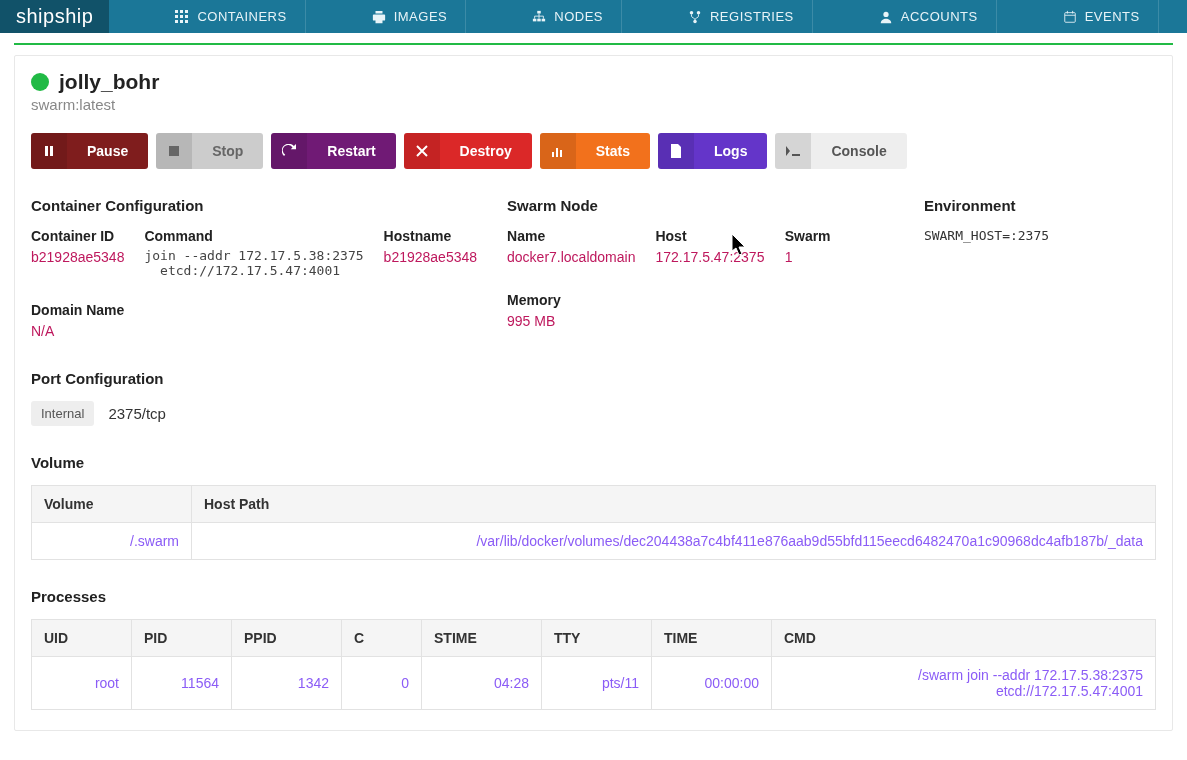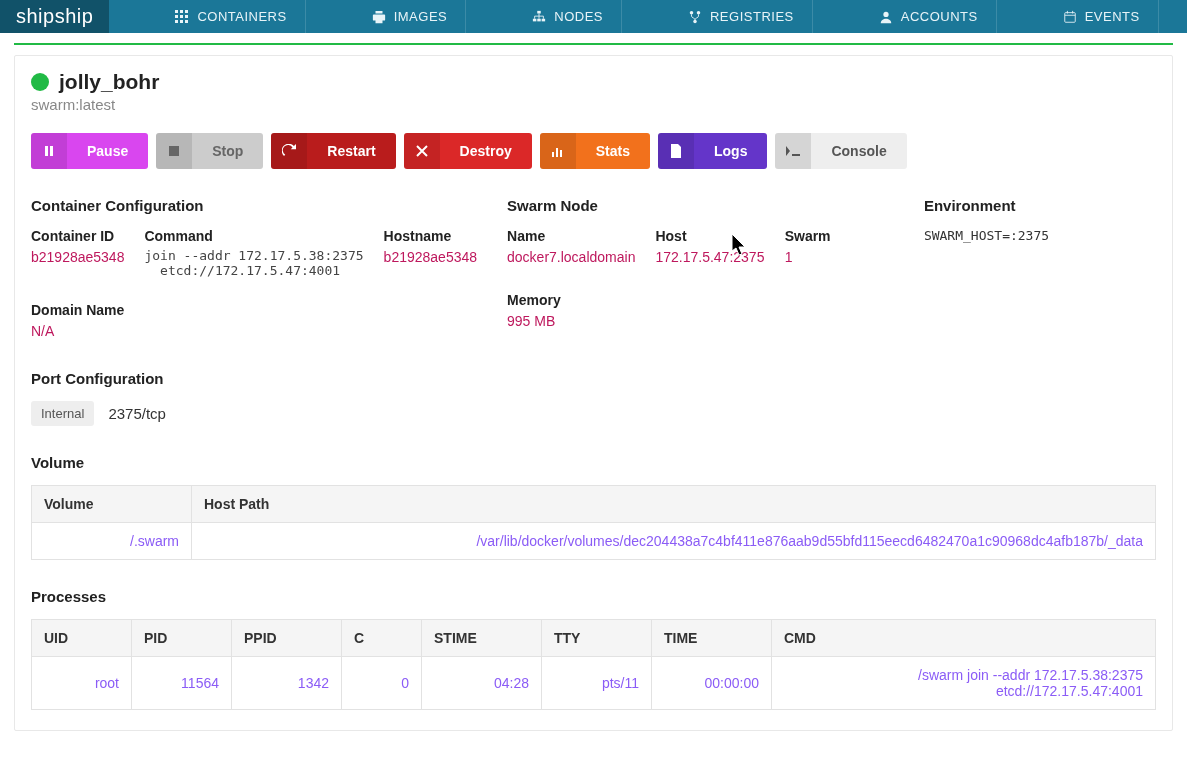--- a/index.html
+++ b/index.html
@@ -22,24 +22,24 @@
   .title-row { display: flex; align-items: center; gap: 10px; }
   .status-dot { width: 18px; height: 18px; border-radius: 50%; background: #21ba45; }
   .container-name { font-size: 21px; font-weight: 700; color: #222; }
   .image-tag { color: #888; font-size: 15px; margin-top: 2px; }
 
   
   .btn-row { display: flex; gap: 8px; margin-top: 20px; flex-wrap: wrap; }
   .btn { display: flex; align-items: stretch; border: none; border-radius: 3px; overflow: hidden; color: #fff; font-size: 14px; cursor: pointer; height: 36px; }
   .btn .icon-box { display: flex; align-items: center; justify-content: center; width: 36px; background: rgba(0,0,0,0.1); }
   .btn .btn-label { display: flex; align-items: center; padding: 0 20px; font-weight: 600; }
-  .btn.yellow { background: #d946ef; }
+  .btn.yellow { background: #7f1d1d; }
   .btn.grey   { background: #ccc; color: #666; }
   .btn.grey .btn-label { color: #666; }
-  .btn.green  { background: #b91c1c; }
+  .btn.green  { background: #701a75; }
   .btn.red    { background: #db2828; }
   .btn.orange { background: #f2711c; }
   .btn.purple { background: #6435c9; }
   .btn.light  { background: #eee; color: #555; }
   .btn.light .btn-label { color: #555; }
 
   
   .info-grid { display: grid; grid-template-columns: 1fr 1fr 0.6fr; gap: 12px 30px; margin-top: 28px; }
   .section-title { font-size: 15px; font-weight: 700; color: #222; margin-bottom: 14px; }
   .two-col { display: grid; grid-template-columns: 1fr 1fr 1fr; gap: 24px 20px; }

